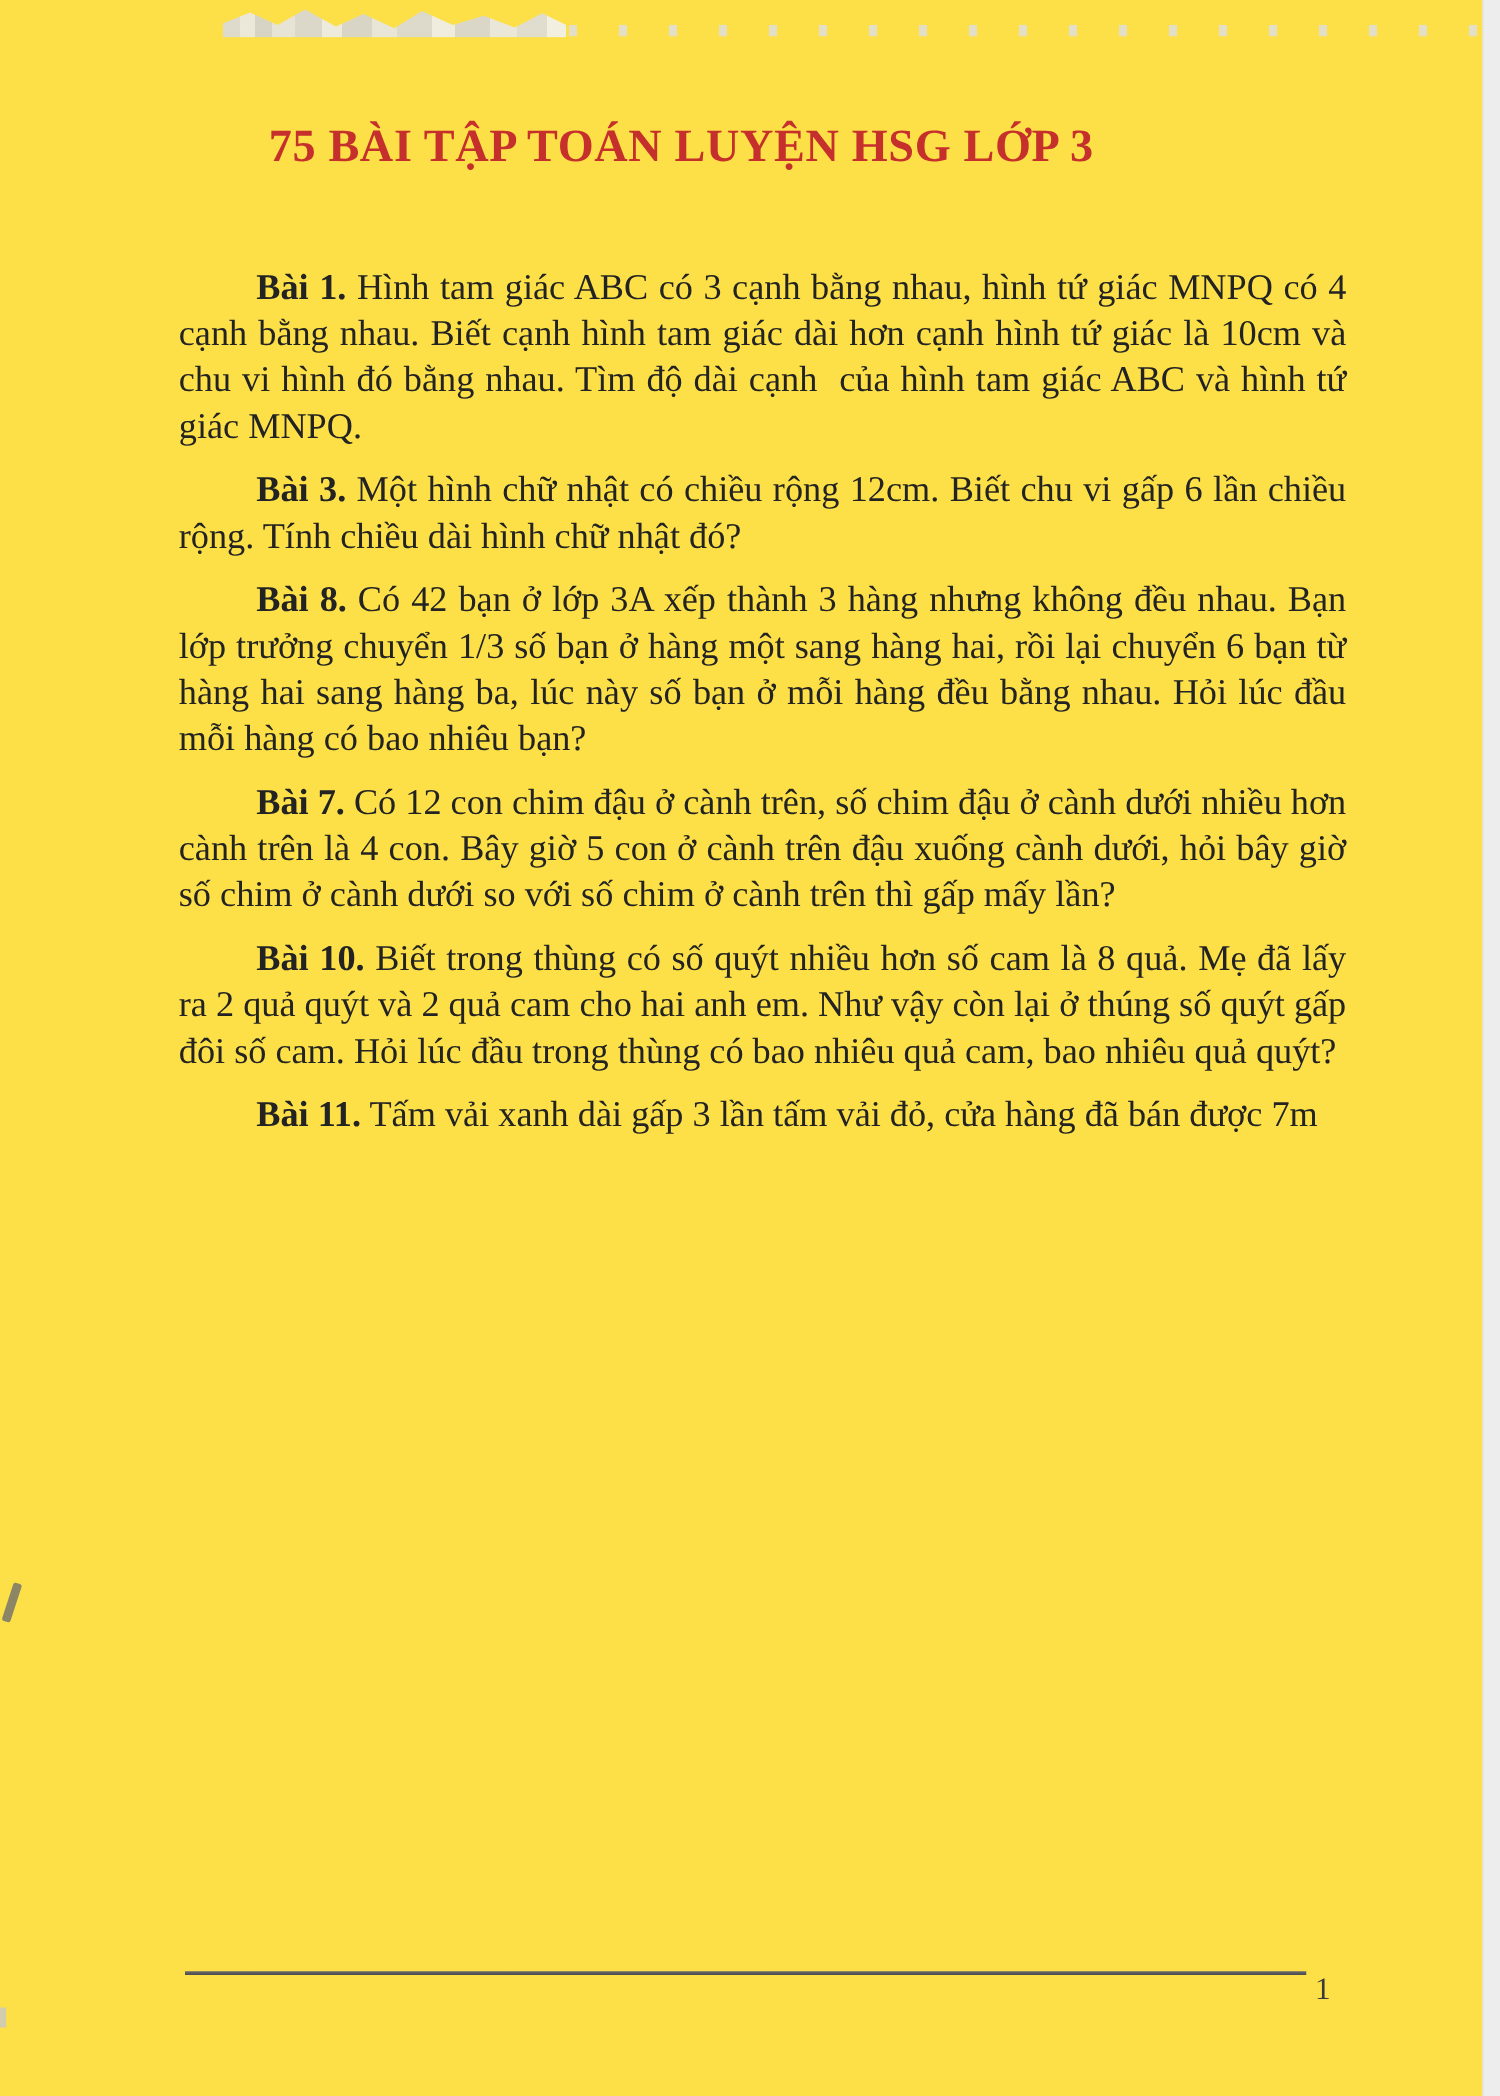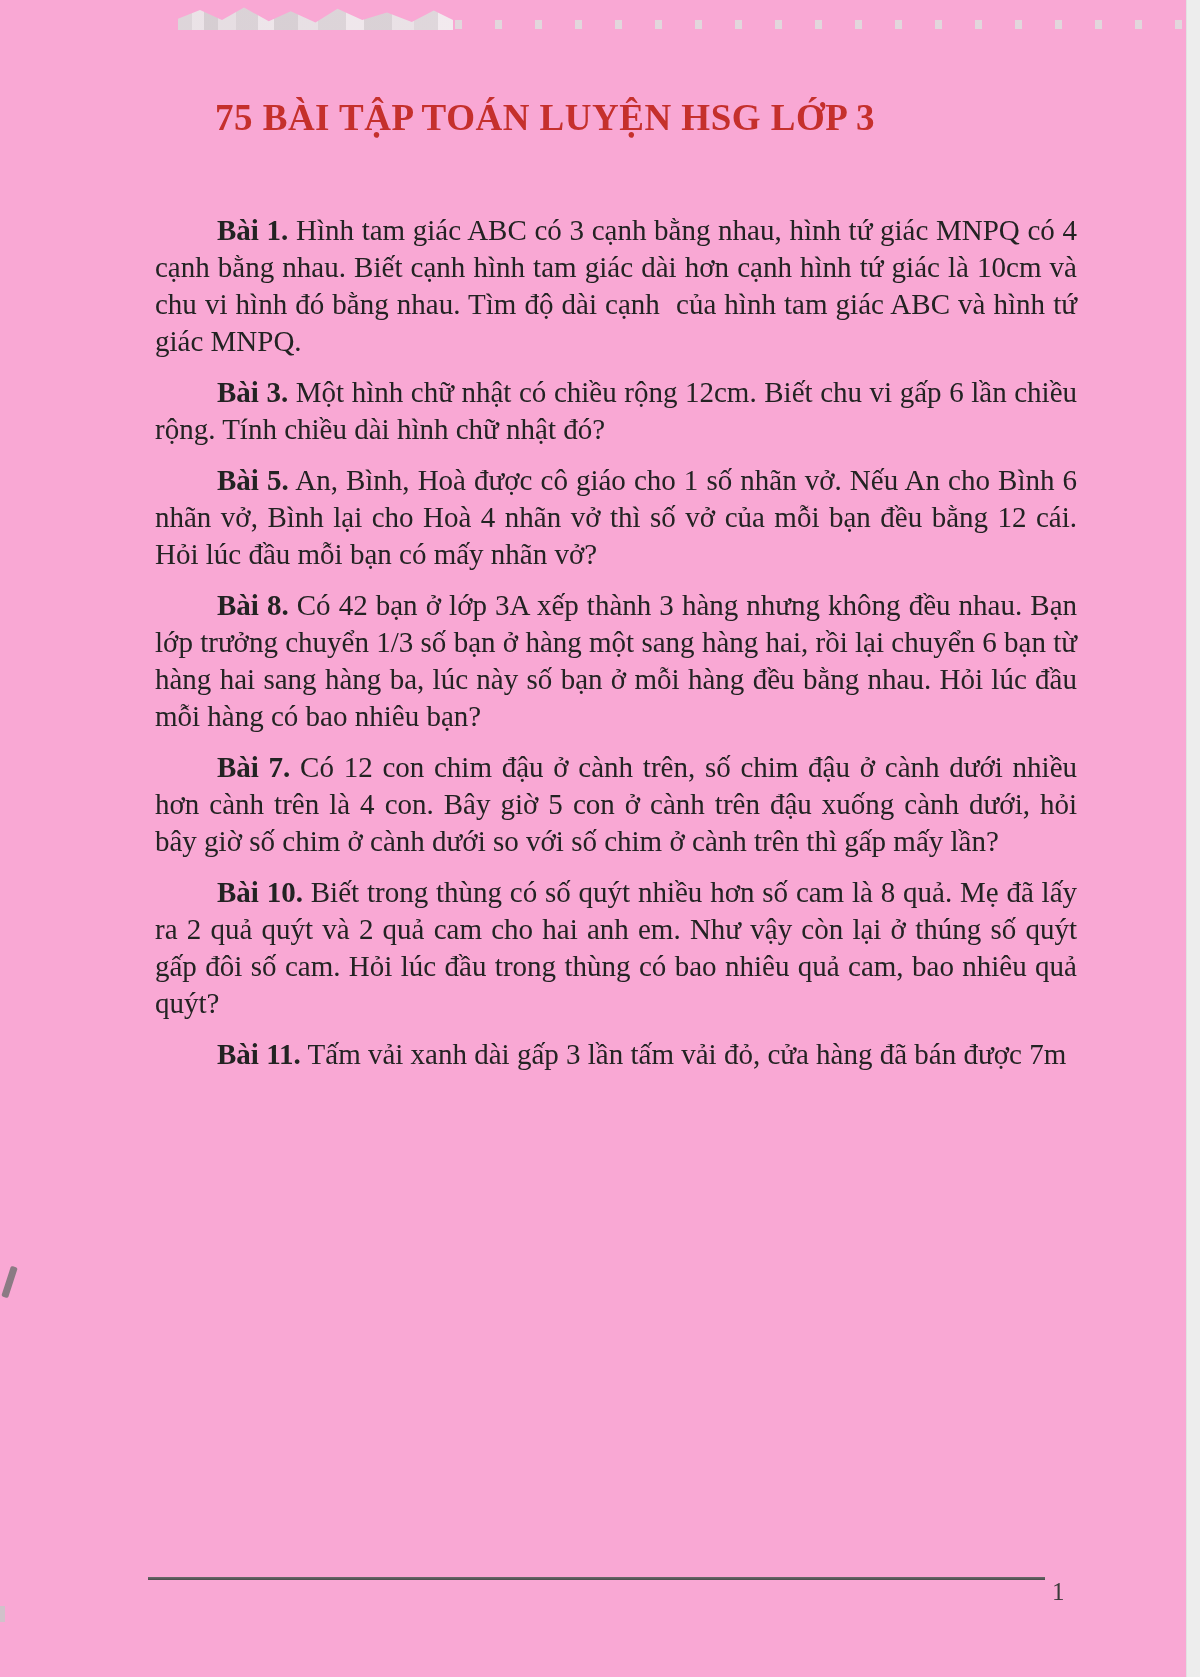--- a/index.html
+++ b/index.html
@@ -1,20 +1,20 @@
 <!DOCTYPE html>
 <html><head>
 <meta charset="utf-8">
 <style>
   html, body { margin: 0; padding: 0; background: #ffffff; }
   .page {
     position: relative;
     width: 1200px;
     height: 1677px;
-    background: #f9a8d4;
+    background: #fde047;
     overflow: hidden;
     font-family: "Liberation Serif", "DejaVu Serif", serif;
     color: #232323;
   }
   
   .edge-strip {
     position: absolute;
     top: 0; right: 0;
     width: 13px; height: 100%;
     background: #ededed;
@@ -67,21 +67,21 @@
     font-weight: bold;
     letter-spacing: 0.5px;
   }
   .content {
     position: absolute;
     top: 212px;
     left: 143px;
     width: 934px;
   }
   .problem {
-    margin: 0 0 14px 12px;
+    margin: 0 0 14px 0;
     font-size: 29px;
     line-height: 37px;
     text-align: justify;
     text-indent: 62px;
   }
   .problem b { font-weight: bold; }
   .footer-rule {
     position: absolute;
     top: 1577px;
     left: 148px;
@@ -113,24 +113,20 @@
   <div class="content">
     <p class="problem">
       <b>Bài 1.</b>
       <span>Hình tam giác ABC có 3 cạnh bằng nhau, hình tứ giác MNPQ có 4 cạnh bằng nhau. Biết cạnh hình tam giác dài hơn cạnh hình tứ giác là 10cm và chu vi hình đó bằng nhau. Tìm độ dài cạnh &nbsp;của hình tam giác ABC và hình tứ giác MNPQ.</span>
     </p>
     <p class="problem">
       <b>Bài 3.</b>
       <span>Một hình chữ nhật có chiều rộng 12cm. Biết chu vi gấp 6 lần chiều rộng. Tính chiều dài hình chữ nhật đó?</span>
     </p>
     <p class="problem">
-      <b>Bài 5.</b>
-      <span>An, Bình, Hoà được cô giáo cho 1 số nhãn vở. Nếu An cho Bình 6 nhãn vở, Bình lại cho Hoà 4 nhãn vở thì số vở của mỗi bạn đều bằng 12 cái. Hỏi lúc đầu mỗi bạn có mấy nhãn vở?</span>
-    </p>
-    <p class="problem">
       <b>Bài 8.</b>
       <span>Có 42 bạn ở lớp 3A xếp thành 3 hàng nhưng không đều nhau. Bạn lớp trưởng chuyển 1/3 số bạn ở hàng một sang hàng hai, rồi lại chuyển 6 bạn từ hàng hai sang hàng ba, lúc này số bạn ở mỗi hàng đều bằng nhau. Hỏi lúc đầu mỗi hàng có bao nhiêu bạn?</span>
     </p>
     <p class="problem">
       <b>Bài 7.</b>
       <span>Có 12 con chim đậu ở cành trên, số chim đậu ở cành dưới nhiều hơn cành trên là 4 con. Bây giờ 5 con ở cành trên đậu xuống cành dưới, hỏi bây giờ số chim ở cành dưới so với số chim ở cành trên thì gấp mấy lần?</span>
     </p>
     <p class="problem">
       <b>Bài 10.</b>
       <span>Biết trong thùng có số quýt nhiều hơn số cam là 8 quả. Mẹ đã lấy ra 2 quả quýt và 2 quả cam cho hai anh em. Như vậy còn lại ở thúng số quýt gấp đôi số cam. Hỏi lúc đầu trong thùng có bao nhiêu quả cam, bao nhiêu quả quýt?</span>

